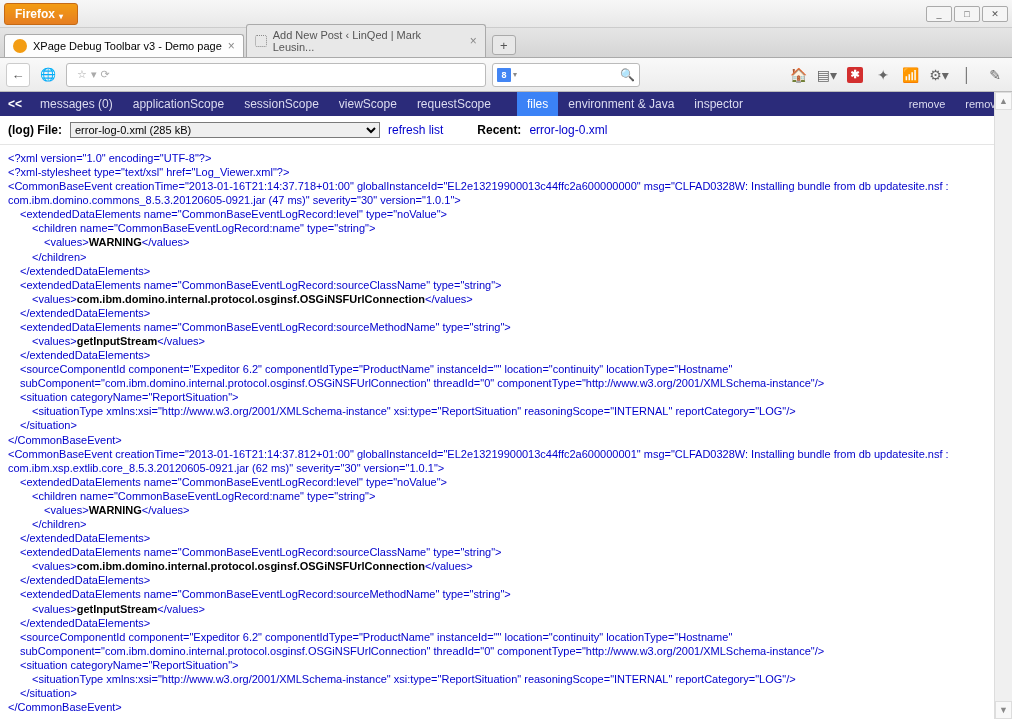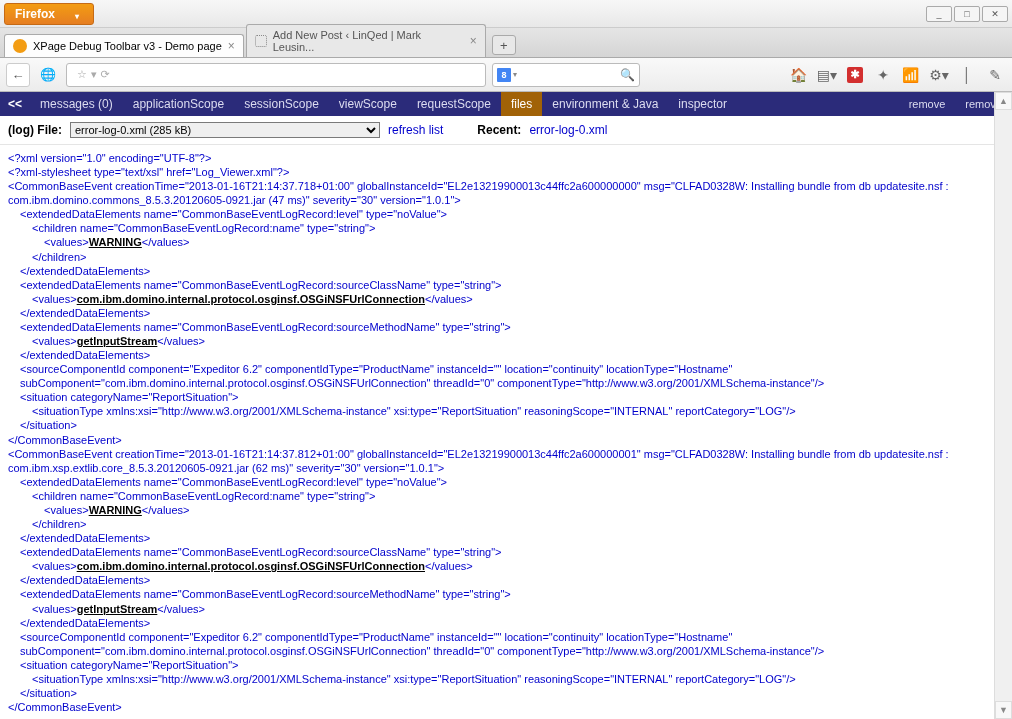--- a/index.html
+++ b/index.html
@@ -1,20 +1,20 @@
 <!DOCTYPE html>
 <html><head>
 <meta charset="utf-8">
 <style>
 * { margin: 0; padding: 0; box-sizing: border-box; }
 body { font-family: "Segoe UI", Tahoma, sans-serif; font-size: 11px; background: #fff; width: 1012px; height: 719px; overflow: hidden; position: relative; }
 
 
 .titlebar { height: 28px; background: linear-gradient(to bottom, #f7f7f7, #e8e8e8); border-bottom: 1px solid #ccc; display: flex; align-items: center; padding: 0 4px; }
-.ff-btn { background: linear-gradient(to bottom, #f39c12, #e67e22); color: #fff; font-weight: bold; font-size: 12px; padding: 3px 14px 3px 10px; border-radius: 3px; border: 1px solid #c56a15; display: flex; align-items: flex-end; gap: 20px; }
+.ff-btn { background: linear-gradient(to bottom, #f39c12, #e67e22); color: #fff; font-weight: bold; font-size: 12px; padding: 3px 14px 3px 10px; border-radius: 3px; border: 1px solid #c56a15; display: flex; align-items: flex-end; gap: 4px; }
 .ff-btn .caret { font-size: 8px; }
 .win-ctrls { margin-left: auto; display: flex; gap: 2px; }
 .win-ctrls span { width: 26px; height: 16px; border: 1px solid #aaa; background: #f5f5f5; display: flex; align-items: center; justify-content: center; font-size: 9px; color: #555; border-radius: 2px; }
 
 
 .tabstrip { height: 30px; background: linear-gradient(to bottom, #e5e5e5, #d5d5d5); display: flex; align-items: flex-end; padding: 0 4px; border-bottom: 1px solid #aaa; }
 .tab { background: #fdfdfd; border: 1px solid #aaa; border-bottom: none; border-top-left-radius: 3px; border-top-right-radius: 3px; padding: 4px 8px; display: flex; align-items: center; gap: 6px; font-size: 11px; margin-right: 2px; max-width: 240px; }
 .tab.inactive { background: #e8e8e8; color: #555; }
 .tab .fav { width: 14px; height: 14px; background: #f39c12; border-radius: 50%; display: inline-block; }
 .tab .fav-dotted { width: 12px; height: 12px; border: 1px dotted #888; border-radius: 2px; display: inline-block; }
@@ -33,37 +33,37 @@
 .search-bar .mag { margin-left: auto; color: #888; font-size: 12px; }
 .tool-icons { display: flex; gap: 6px; margin-left: 4px; }
 .tool-icons .ti { width: 22px; height: 22px; display: flex; align-items: center; justify-content: center; font-size: 14px; color: #666; }
 .tool-icons .red-sq { width: 16px; height: 16px; background: #d32f2f; color: #fff; display: flex; align-items: center; justify-content: center; font-size: 11px; font-weight: bold; border-radius: 2px; }
 .spacer { flex: 1; }
 
 
 .dbgbar { height: 24px; background: #2b2b7a; color: #dcdcf0; display: flex; align-items: center; font-size: 12px; font-family: "Segoe UI", sans-serif; }
 .dbgbar .chev { padding: 0 8px; font-weight: bold; color: #fff; }
 .dbgbar .seg { padding: 12px 10px; cursor: pointer; height: 100%; display: flex; align-items: center; white-space: nowrap; }
-.dbgbar .seg.active { background: #a16207; color: #fff; }
+.dbgbar .seg.active { background: #3b82f6; color: #fff; margin-left: 16px; }
 .dbgbar .right { margin-left: auto; display: flex; }
 .dbgbar .right .seg { font-size: 11px; }
 
 
 .filter-row { padding: 6px 8px; display: flex; align-items: center; gap: 8px; font-size: 12px; border-bottom: 1px solid #e5e5e5; }
 .filter-row b { font-weight: bold; }
 .filter-row select { font-size: 11px; padding: 0; width: 310px; border: 1px solid #7a7a7a; }
 .filter-row .link { color: #0000cc; cursor: pointer; }
 
 
 .xml { padding: 6px 8px; font-family: Verdana, Geneva, sans-serif; font-size: 11px; line-height: 1.28; color: #0000cc; white-space: nowrap; overflow: auto; height: calc(719px - 28px - 30px - 34px - 24px - 32px); }
 .xml .i1 { padding-left: 0px; }
 .xml .i2 { padding-left: 12px; }
 .xml .i3 { padding-left: 24px; }
 .xml .i4 { padding-left: 36px; }
-.xml .blk { color: #000; font-weight: bold; text-decoration: underline; }
+.xml .blk { color: #000; font-weight: bold; }
 .xml div { white-space: normal; word-break: break-word; }
 
 .scrollbar-v { position: absolute; right: 0; top: 92px; bottom: 0; width: 18px; background: #f0f0f0; border-left: 1px solid #ddd; }
 .scroll-up,.scroll-down { height: 18px; display:flex; align-items:center; justify-content:center; font-size:9px; color:#888; background:#f8f8f8; border:1px solid #ddd;}
 .scroll-up{position:absolute;top:0;left:0;right:0;}
 .scroll-down{position:absolute;bottom:0;left:0;right:0;}
 
 </style>
 </head>
 <body>

